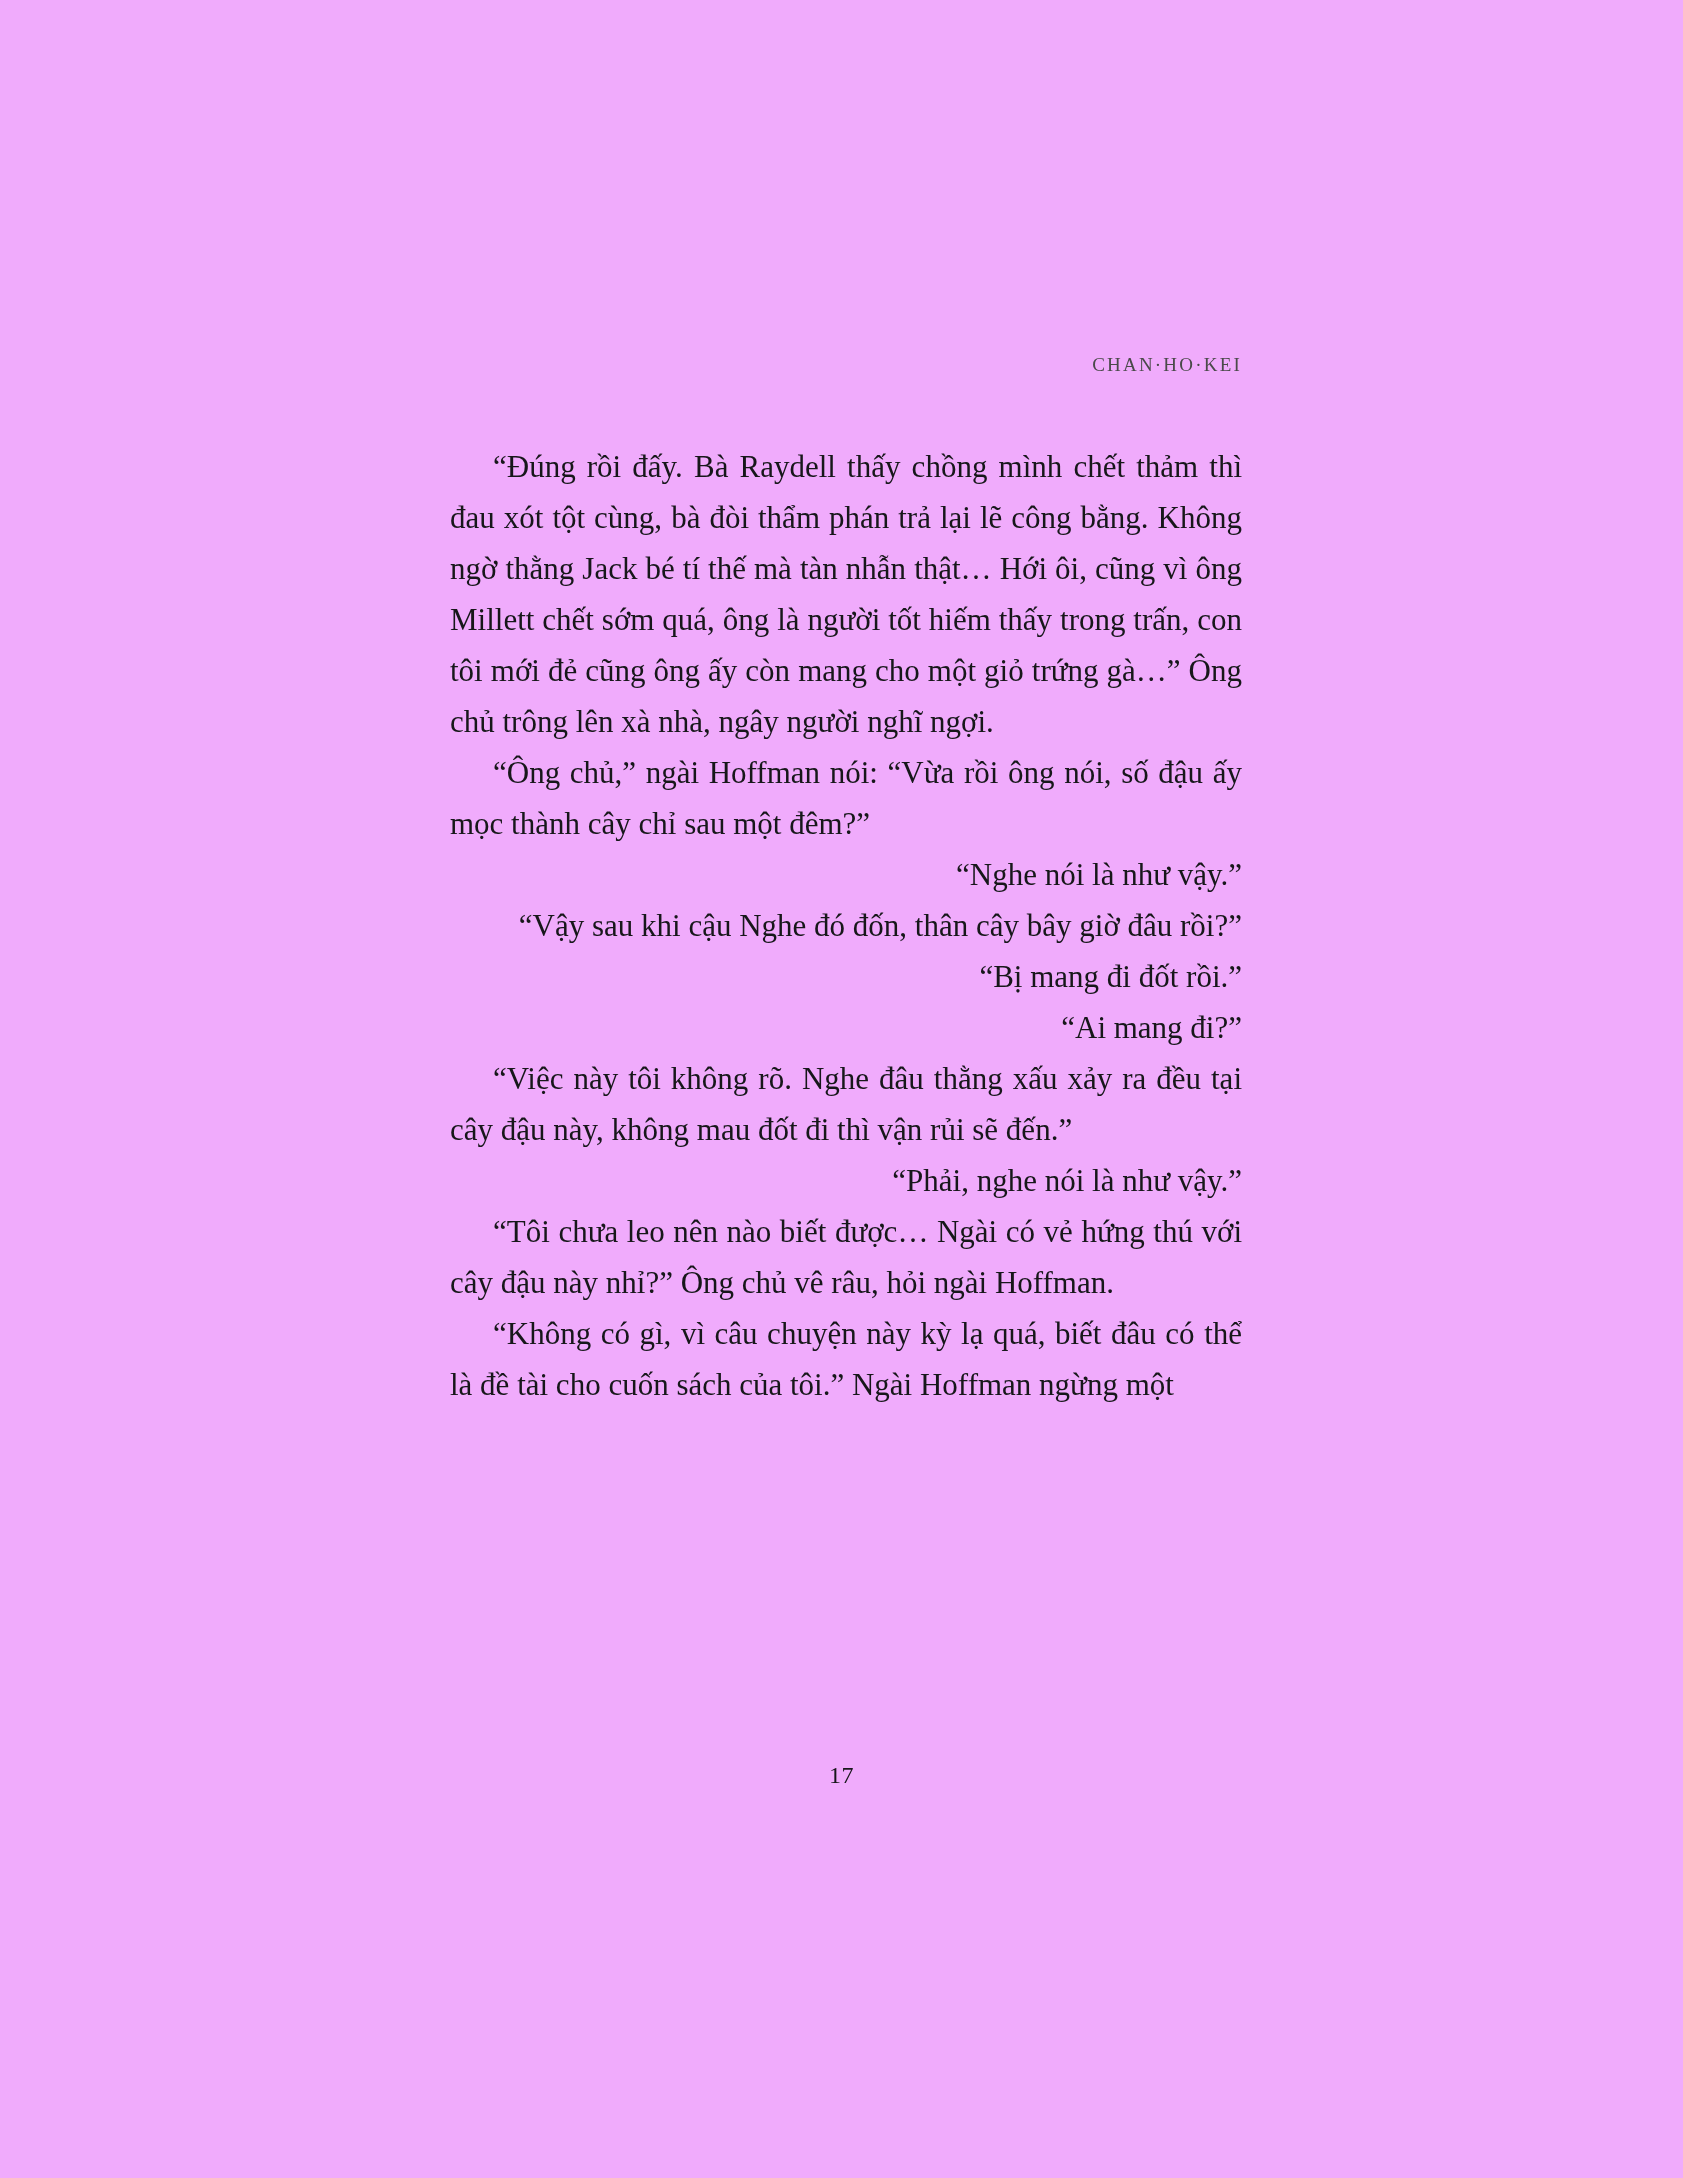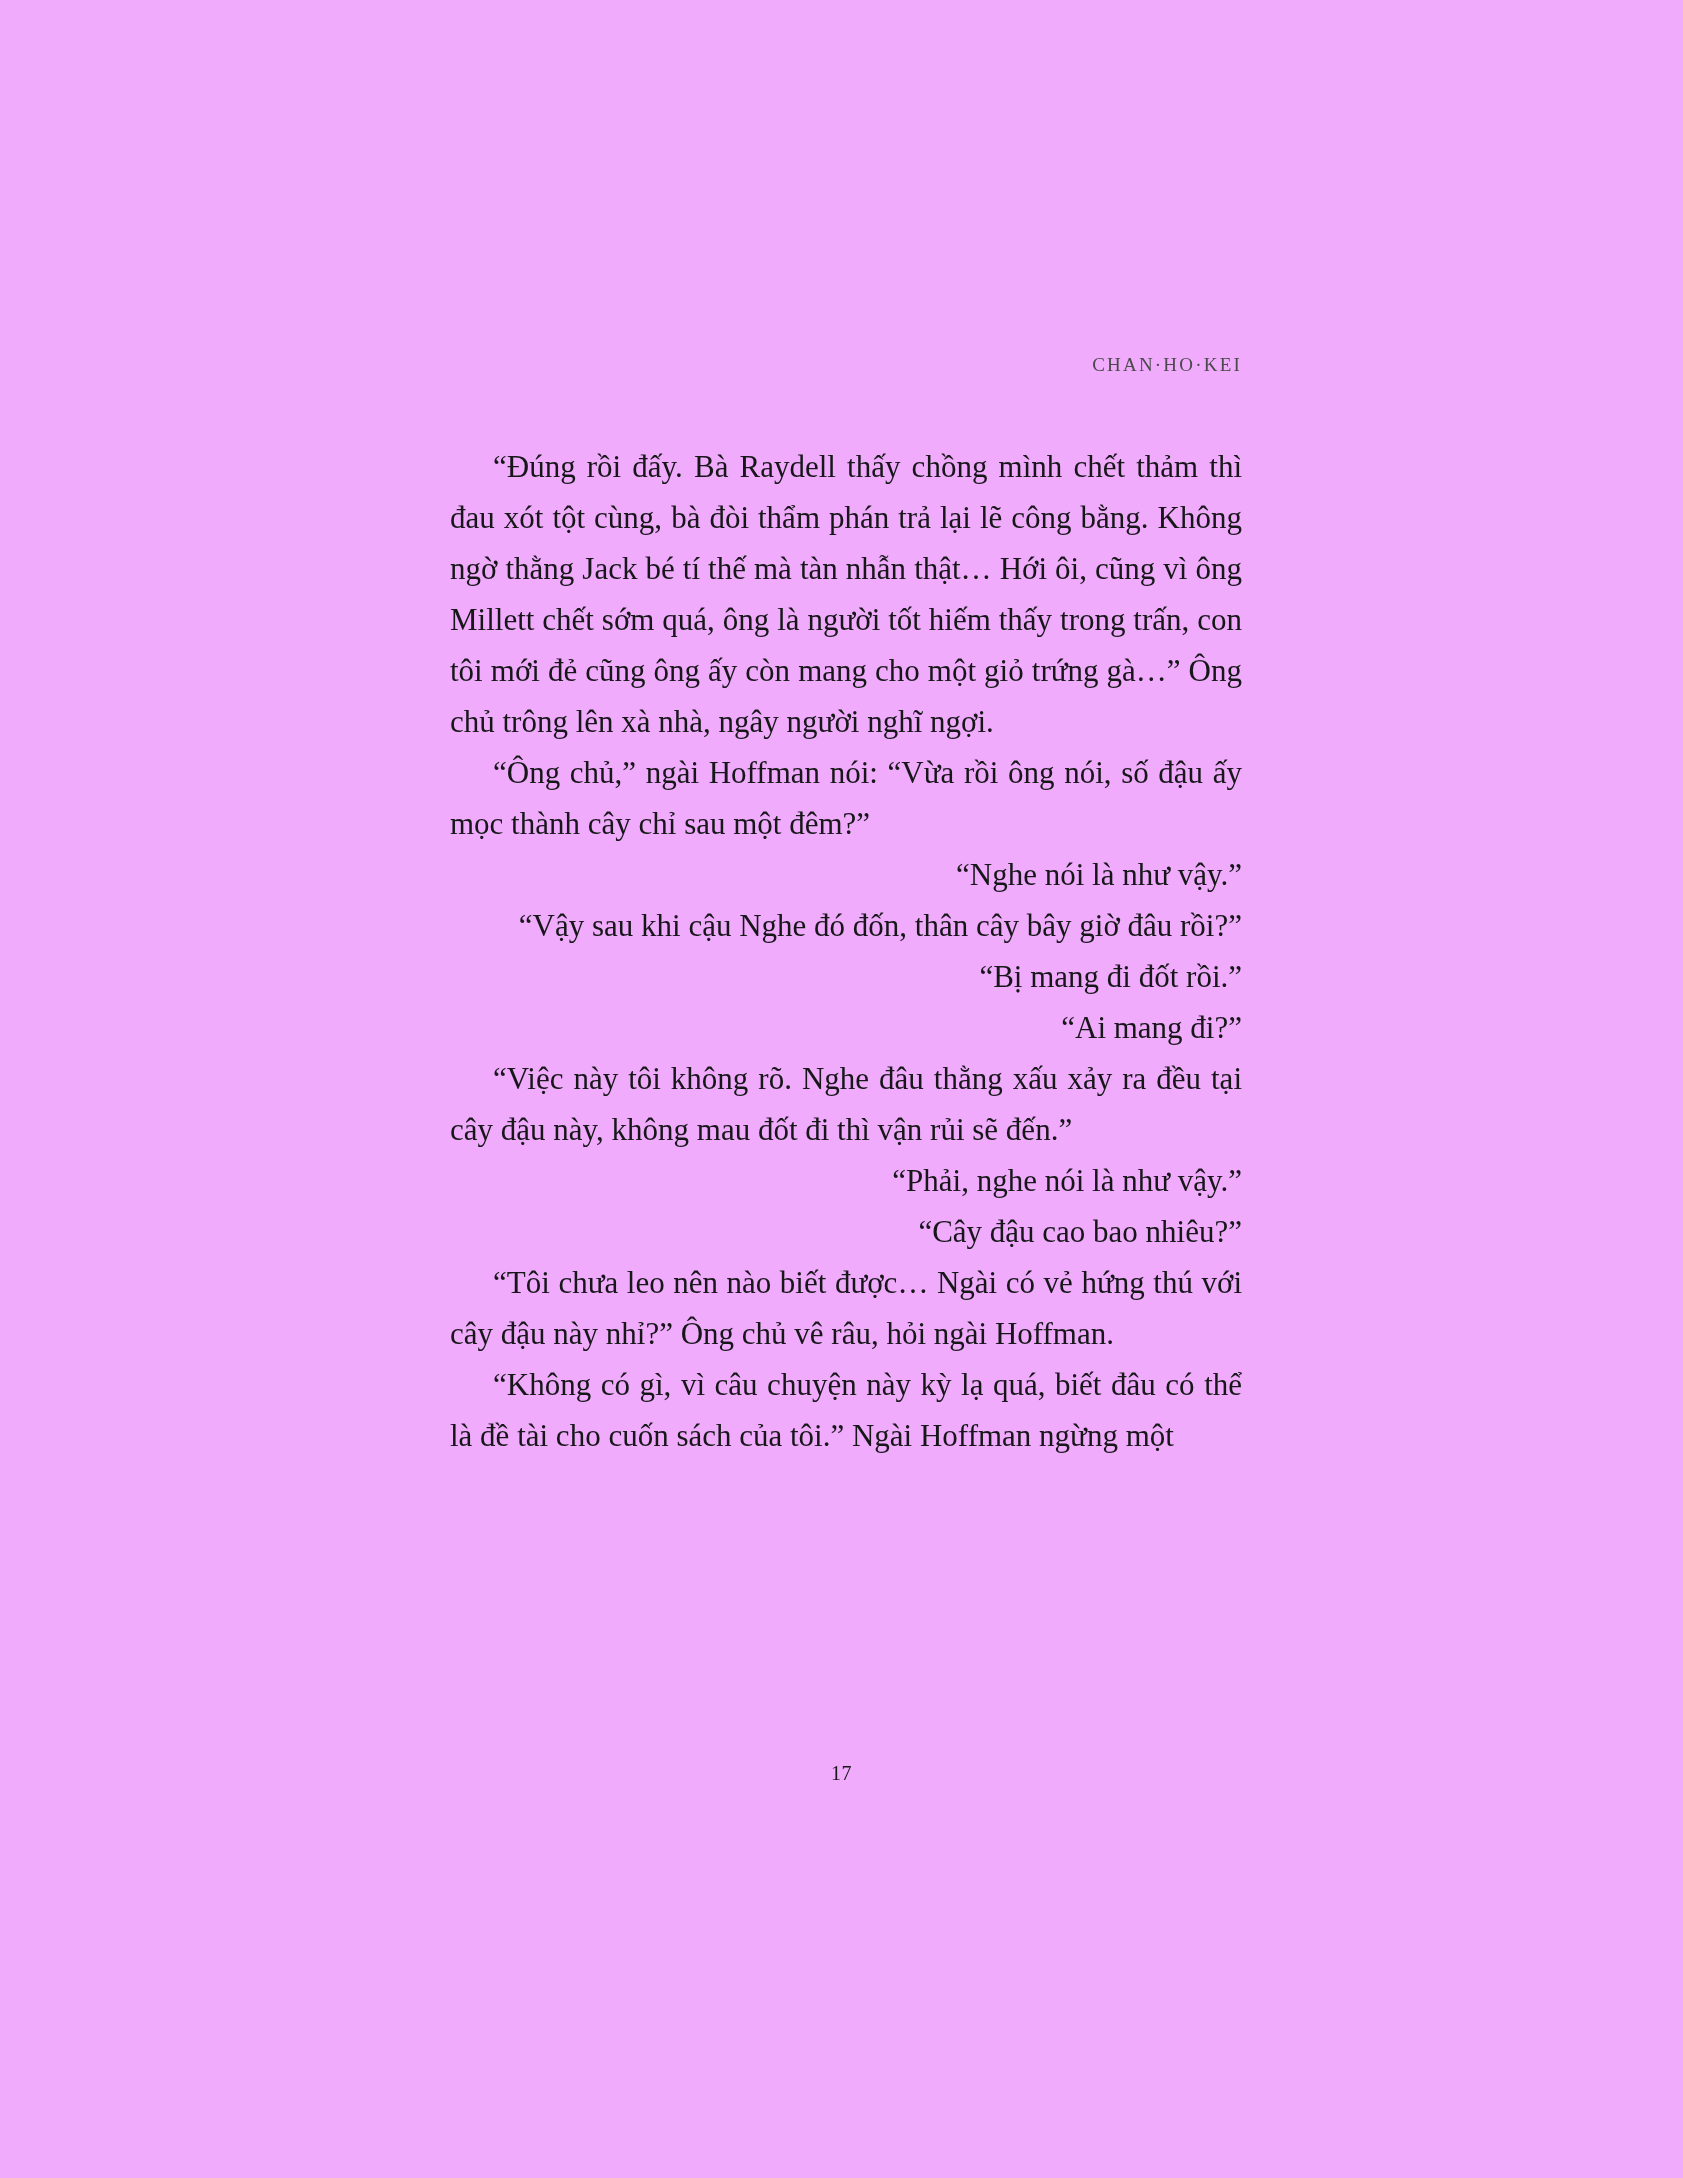--- a/index.html
+++ b/index.html
@@ -60,21 +60,21 @@
   .body-text p.last-line-left {
     text-align: right;
   }
 
   .folio {
     position: absolute;
     left: 0;
     top: 1762px;
     width: 1683px;
     text-align: center;
-    font-size: 20px;
+    font-size: 24px;
     font-family: "Liberation Serif", serif;
     color: #17171a;
     letter-spacing: 0.5px;
   }
 </style>
 </head>
 <body>
 
 <div class="page">
 
@@ -82,21 +82,20 @@
 
   <div class="body-text">
     <p>“Đúng rồi đấy. Bà Raydell thấy chồng mình chết thảm thì đau xót tột cùng, bà đòi thẩm phán trả lại lẽ công bằng. Không ngờ thằng Jack bé tí thế mà tàn nhẫn thật… Hới ôi, cũng vì ông Millett chết sớm quá, ông là người tốt hiếm thấy trong trấn, con tôi mới đẻ cũng ông ấy còn mang cho một giỏ trứng gà…” Ông chủ trông lên xà nhà, ngây người nghĩ ngợi.</p>
     <p>“Ông chủ,” ngài Hoffman nói: “Vừa rồi ông nói, số đậu ấy mọc thành cây chỉ sau một đêm?”</p>
     <p class="last-line-left">“Nghe nói là như vậy.”</p>
     <p class="last-line-left">“Vậy sau khi cậu Nghe đó đốn, thân cây bây giờ đâu rồi?”</p>
     <p class="last-line-left">“Bị mang đi đốt rồi.”</p>
     <p class="last-line-left">“Ai mang đi?”</p>
     <p>“Việc này tôi không rõ. Nghe đâu thằng xấu xảy ra đều tại cây đậu này, không mau đốt đi thì vận rủi sẽ đến.”</p>
     <p class="last-line-left">“Phải, nghe nói là như vậy.”</p>
-    <p class="last-line-left">“Cây đậu cao bao nhiêu?”</p>
     <p>“Tôi chưa leo nên nào biết được… Ngài có vẻ hứng thú với cây đậu này nhỉ?” Ông chủ vê râu, hỏi ngài Hoffman.</p>
     <p>“Không có gì, vì câu chuyện này kỳ lạ quá, biết đâu có thể là đề tài cho cuốn sách của tôi.” Ngài Hoffman ngừng một</p>
   </div>
 
   <div class="folio">17</div>
 
 </div>
 
 
 </body></html>

